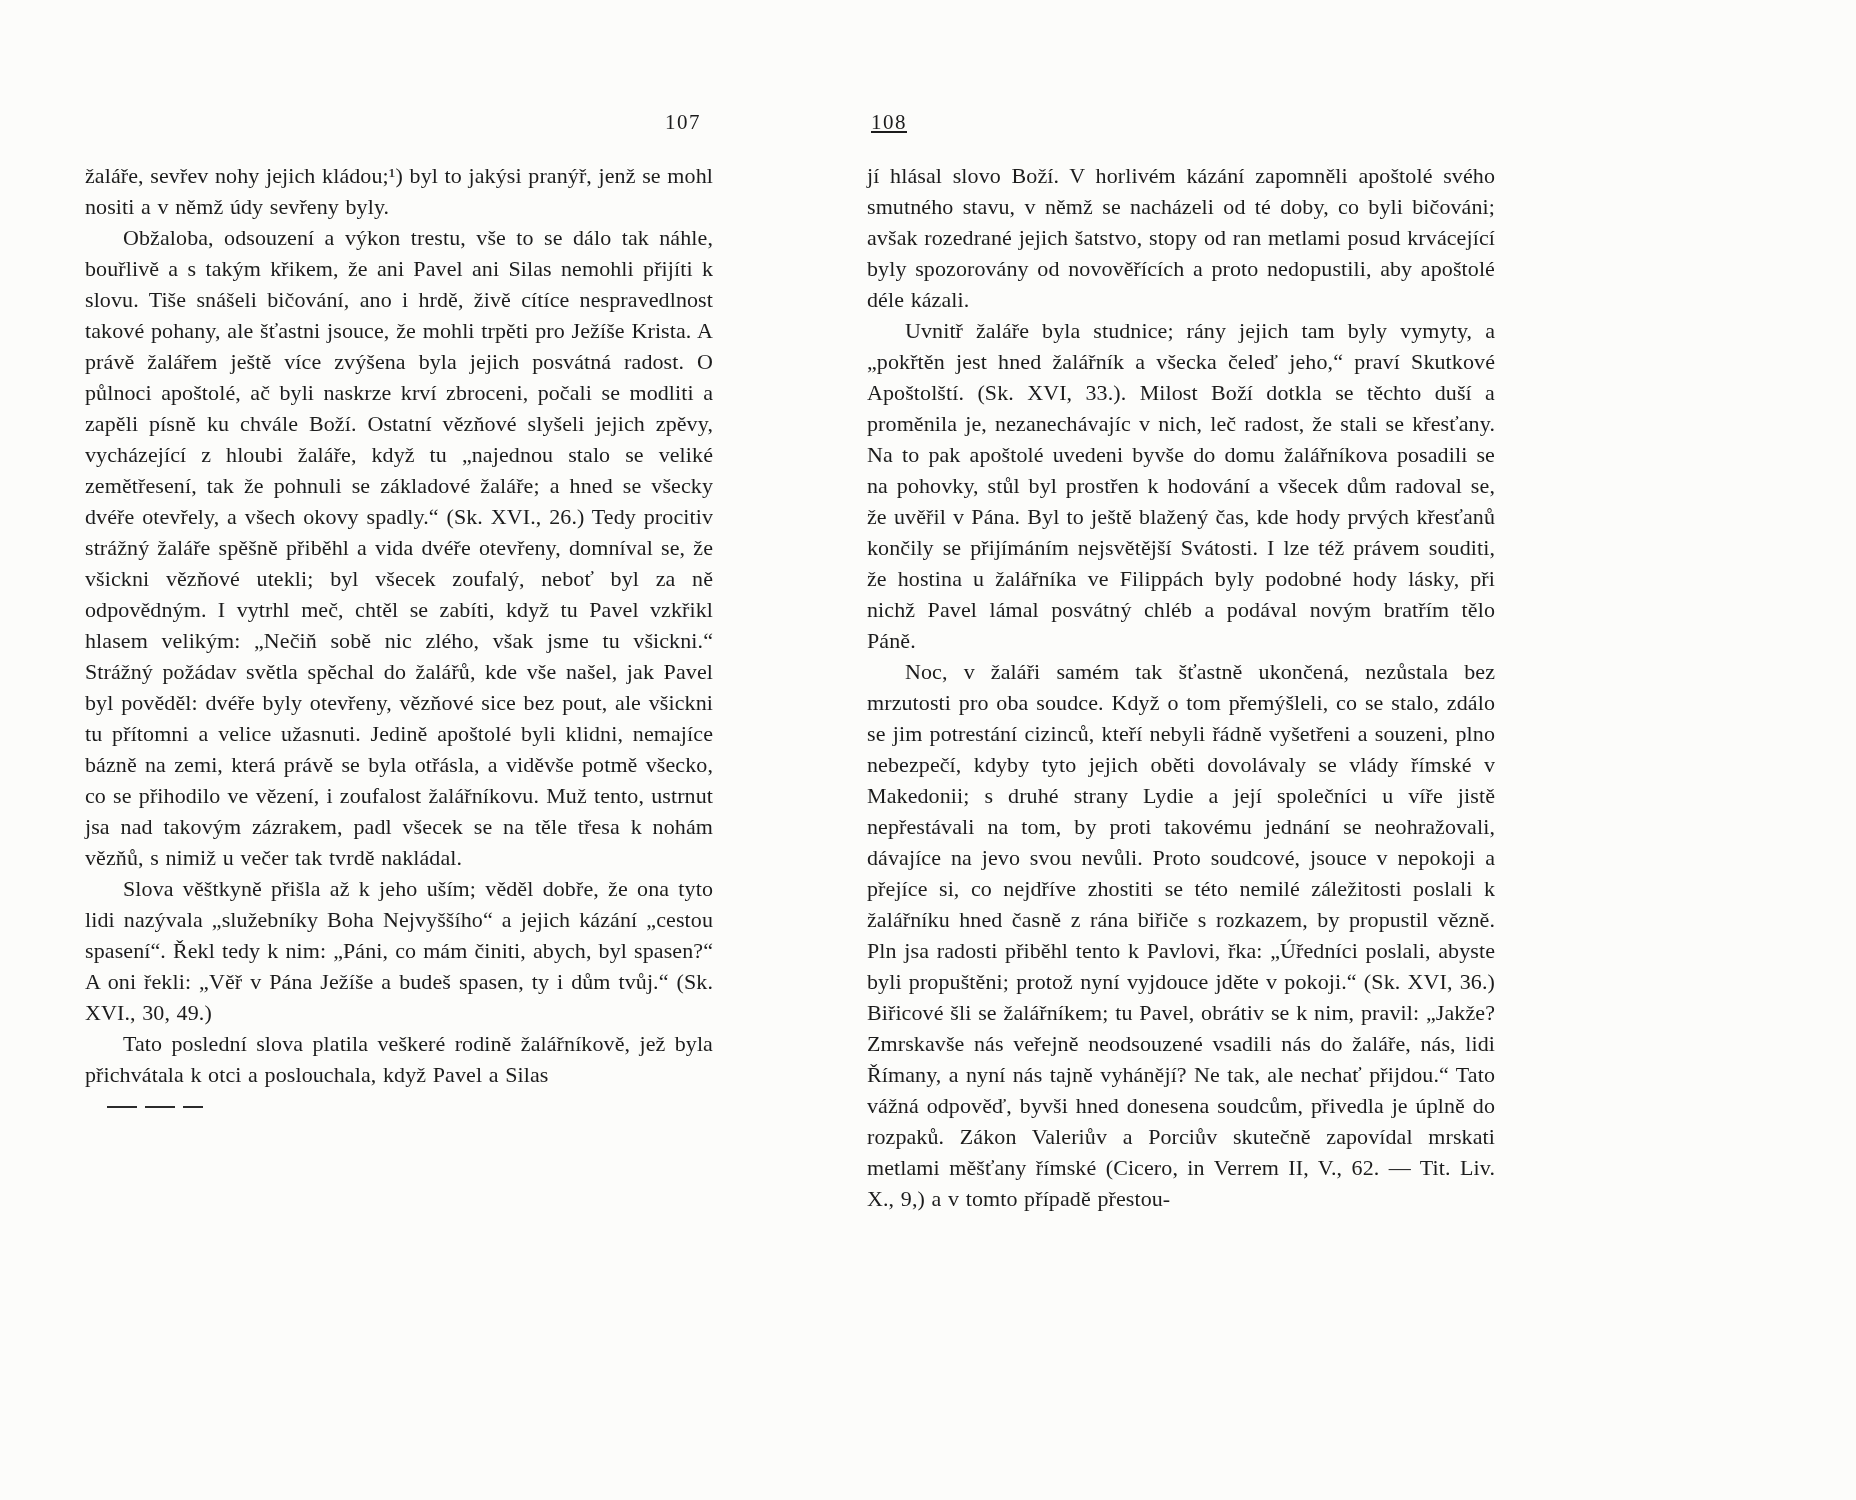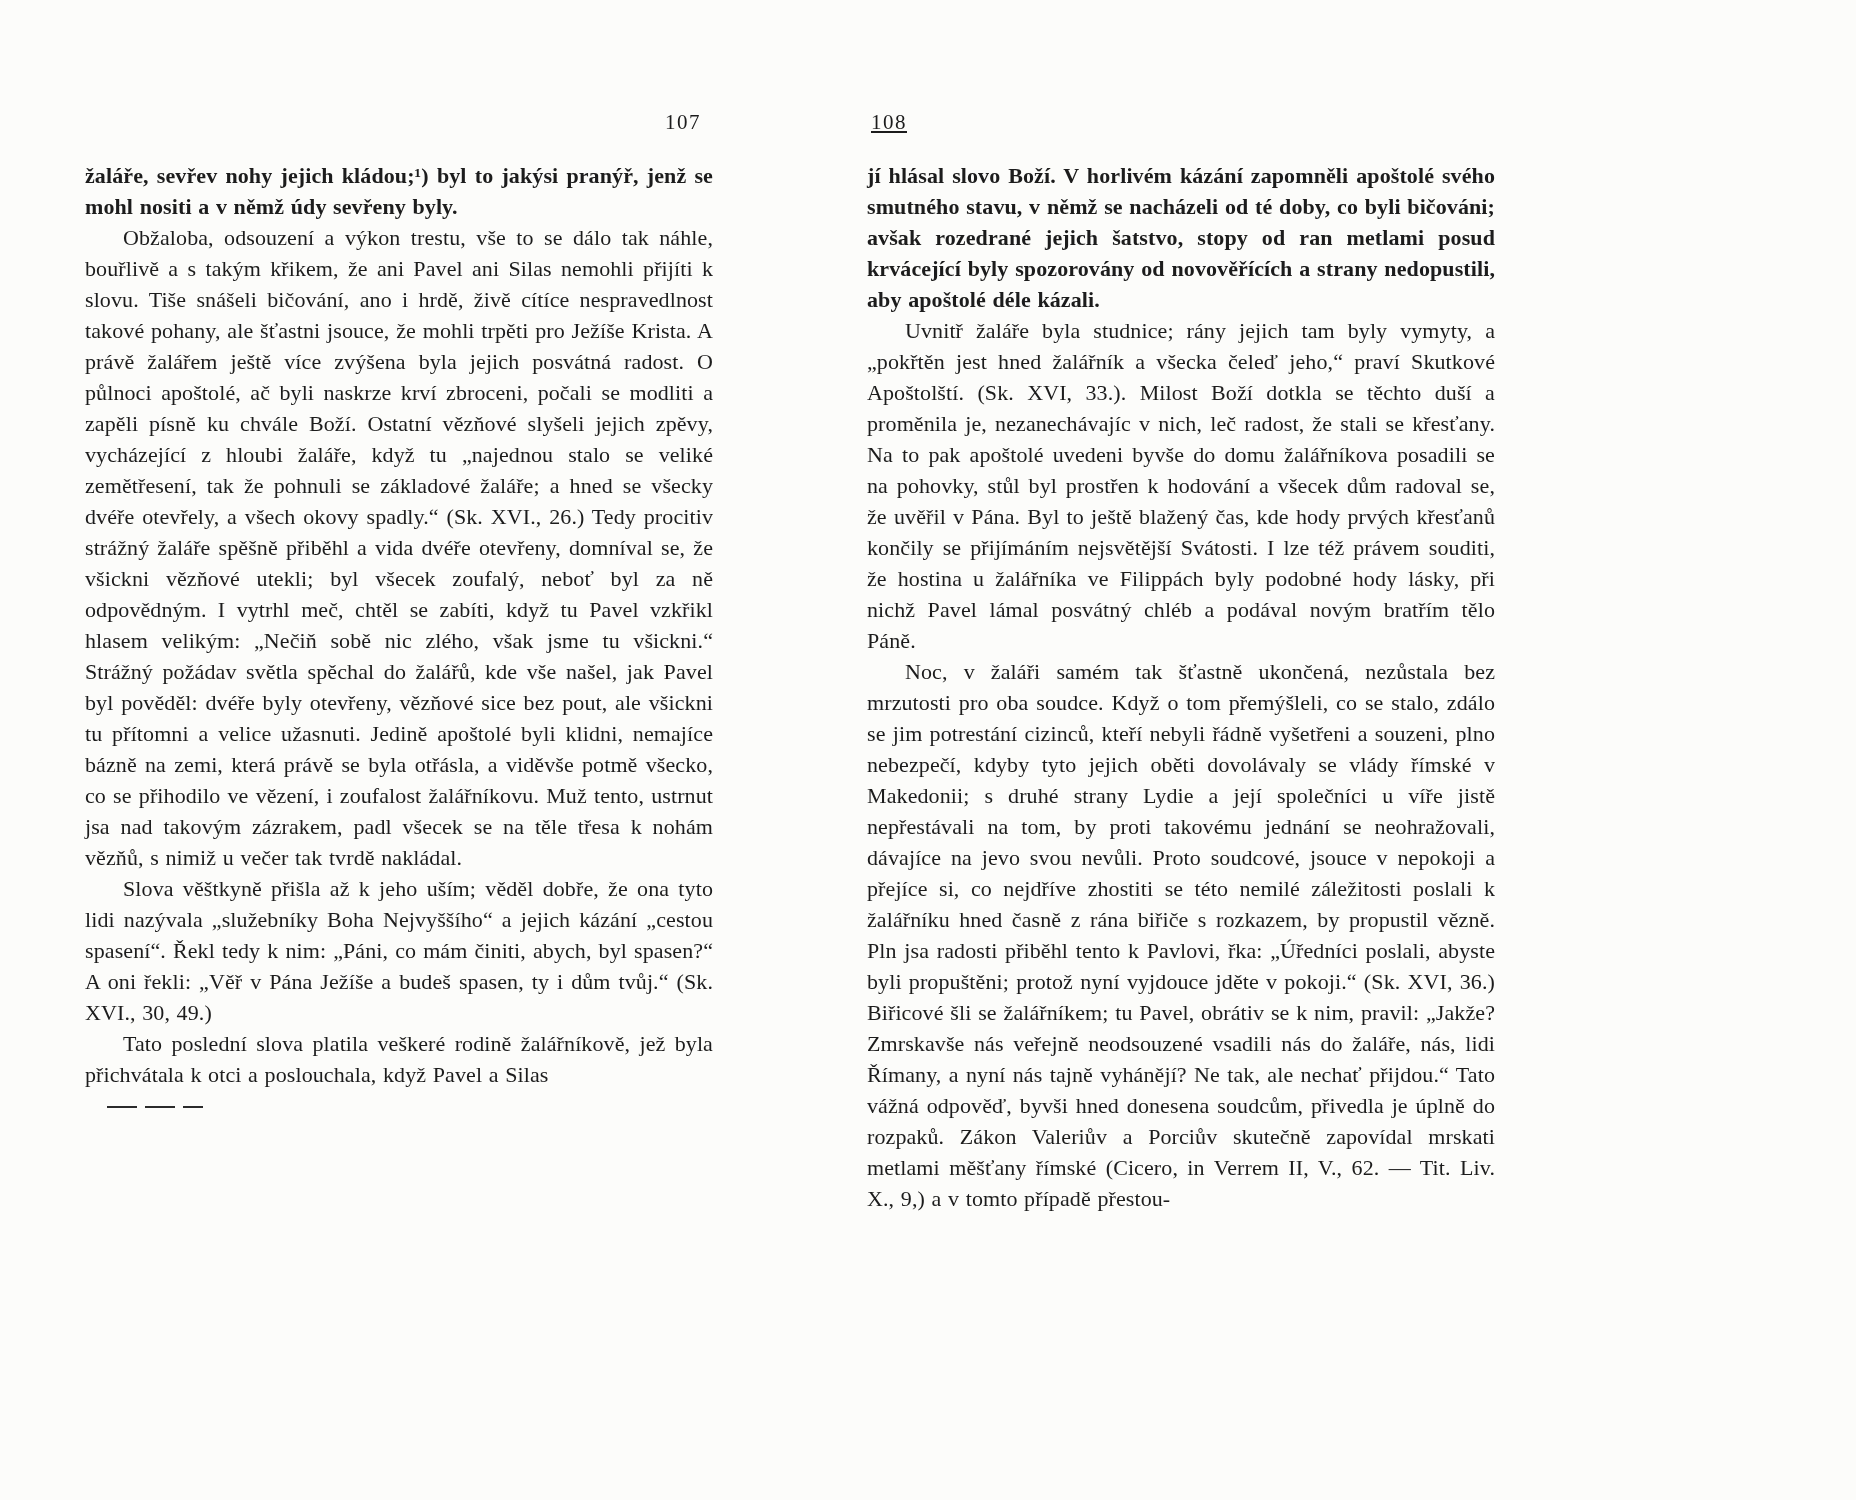--- a/index.html
+++ b/index.html
@@ -39,21 +39,21 @@
 
   .para {
     margin: 0;
     font-size: 22px;
     line-height: 31px;
     text-align: justify;
     text-indent: 38px;
     word-spacing: 1px;
     letter-spacing: 0.1px;
   }
-  .para.no-indent { text-indent: 0; font-weight: bold; }
+  .para.no-indent { text-indent: 0; }
 
   .footnote {
     margin-top: 16px;
   }
   .footnote-rule {
     width: 96px;
     height: 2px;
     margin: 0 0 14px 22px;
     background: repeating-linear-gradient(90deg, #2b2b2b 0 30px, transparent 30px 38px);
   }
@@ -80,18 +80,18 @@
     <p class="para">Tato poslední slova platila veškeré rodině žalářníkově, jež byla přichvátala k otci a poslouchala, když Pavel a Silas</p>
 
     <div class="footnote">
       <div class="footnote-rule"></div>
     </div>
   </section>
 
   <section class="page page-right">
     <div class="pagenum gutter-left">108</div>
 
-    <p class="para no-indent">jí hlásal slovo Boží. V horlivém kázání zapomněli apoštolé svého smutného stavu, v němž se nacházeli od té doby, co byli bičováni; avšak rozedrané jejich šatstvo, stopy od ran metlami posud krvácející byly spozorovány od novověřících a strany nedopustili, aby apoštolé déle kázali.</p>
+    <p class="para no-indent">jí hlásal slovo Boží. V horlivém kázání zapomněli apoštolé svého smutného stavu, v němž se nacházeli od té doby, co byli bičováni; avšak rozedrané jejich šatstvo, stopy od ran metlami posud krvácející byly spozorovány od novověřících a proto nedopustili, aby apoštolé déle kázali.</p>
     <p class="para">Uvnitř žaláře byla studnice; rány jejich tam byly vymyty, a „pokřtěn jest hned žalářník a všecka čeleď jeho,“ praví Skutkové Apoštolští. (Sk. XVI, 33.). Milost Boží dotkla se těchto duší a proměnila je, nezanechávajíc v nich, leč radost, že stali se křesťany. Na to pak apoštolé uvedeni byvše do domu žalářníkova posadili se na pohovky, stůl byl prostřen k hodování a všecek dům radoval se, že uvěřil v Pána. Byl to ještě blažený čas, kde hody prvých křesťanů končily se přijímáním nejsvětější Svátosti. I lze též právem souditi, že hostina u žalářníka ve Filippách byly podobné hody lásky, při nichž Pavel lámal posvátný chléb a podával novým bratřím tělo Páně.</p>
     <p class="para">Noc, v žaláři samém tak šťastně ukončená, nezůstala bez mrzutosti pro oba soudce. Když o tom přemýšleli, co se stalo, zdálo se jim potrestání cizinců, kteří nebyli řádně vyšetřeni a souzeni, plno nebezpečí, kdyby tyto jejich oběti dovolávaly se vlády římské v Makedonii; s druhé strany Lydie a její společníci u víře jistě nepřestávali na tom, by proti takovému jednání se neohražovali, dávajíce na jevo svou nevůli. Proto soudcové, jsouce v nepokoji a přejíce si, co nejdříve zhostiti se této nemilé záležitosti poslali k žalářníku hned časně z rána biřiče s rozkazem, by propustil vězně. Pln jsa radosti přiběhl tento k Pavlovi, řka: „Úředníci poslali, abyste byli propuštěni; protož nyní vyjdouce jděte v pokoji.“ (Sk. XVI, 36.) Biřicové šli se žalářníkem; tu Pavel, obrátiv se k nim, pravil: „Jakže? Zmrskavše nás veřejně neodsouzené vsadili nás do žaláře, nás, lidi Římany, a nyní nás tajně vyhánějí? Ne tak, ale nechať přijdou.“ Tato vážná odpověď, byvši hned donesena soudcům, přivedla je úplně do rozpaků. Zákon Valeriův a Porciův skutečně zapovídal mrskati metlami měšťany římské (Cicero, in Verrem II, V., 62. — Tit. Liv. X., 9,) a v tomto případě přestou-</p>
   </section>
 
 </main>
 
 </body></html>

